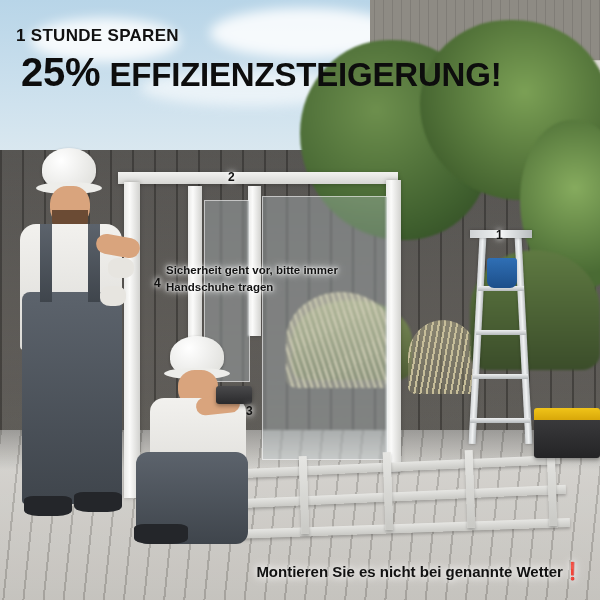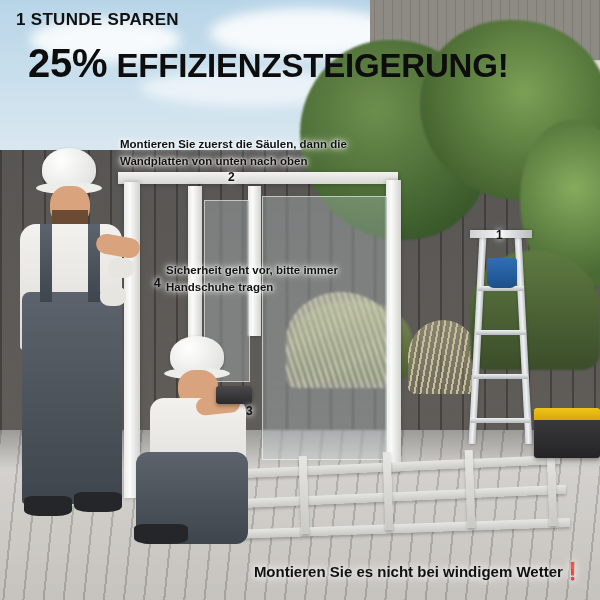--- a/index.html
+++ b/index.html
@@ -191,32 +191,32 @@
   }
   .skin { position: absolute; background: #d9a47d; }
   .shirt { position: absolute; background: linear-gradient(180deg,#f2f1ee,#dcdbd7); }
   .overall { position: absolute; background: linear-gradient(180deg,#5c636c,#3f454c); }
   .glove { position: absolute; background: #e7e5e0; border-radius: 40%; }
   .boot { position: absolute; background: #24262a; border-radius: 20% 20% 30% 30%; }
 
   
   .headline-block {
     position: absolute;
-    left: 16px; top: 10px;
+    left: 16px; top: 26px;
     width: 560px;
   }
   .headline-small {
     font-size: 17px;
     font-weight: bold;
     letter-spacing: 0.3px;
     color: #111111;
     margin: 0 0 4px 0;
   }
   .headline-big {
-    margin: 12px;
+    margin: 5px;
     font-size: 33px;
     font-weight: bold;
     letter-spacing: -0.2px;
     color: #0d0d0d;
     line-height: 1.05;
     white-space: nowrap;
   }
   .headline-big .pct { font-size: 40px; }
 
   .callout {
@@ -344,25 +344,24 @@
       <div class="toolbox" style="left:216px;top:386px;width:36px;height:18px;background:linear-gradient(180deg,#4a4a4c,#2a2a2c);"></div>
       <div class="boot" style="left:134px;top:524px;width:54px;height:20px;"></div>
     </div>
   </div>
 
   <div class="headline-block">
     <p class="headline-small">1 STUNDE SPAREN</p>
     <p class="headline-big"><span class="pct">25%</span><span> EFFIZIENZSTEIGERUNG!</span></p>
   </div>
 
-  <div class="callout" style="left:120px;top:136px;width:238px;">Montieren Sie zuerst die Säulen, dann die Wandplatten von unten nach oben</div>
   <div class="num" style="left:228px;top:170px;">2</div>
 
   <div class="num" style="left:496px;top:228px;">1</div>
 
   <div class="num" style="left:154px;top:276px;">4</div>
   <div class="callout" style="left:166px;top:262px;width:178px;">Sicherheit geht vor, bitte immer Handschuhe tragen</div>
 
   <div class="num" style="left:246px;top:404px;">3</div>
 
-  <div class="footer-note"><span>Montieren Sie es nicht bei windigem Wetter</span><span class="bang">❗</span></div>
+  <div class="footer-note"><span>Montieren Sie es nicht bei genannte Wetter</span><span class="bang">❗</span></div>
 
 </div>
 
 </body></html>

